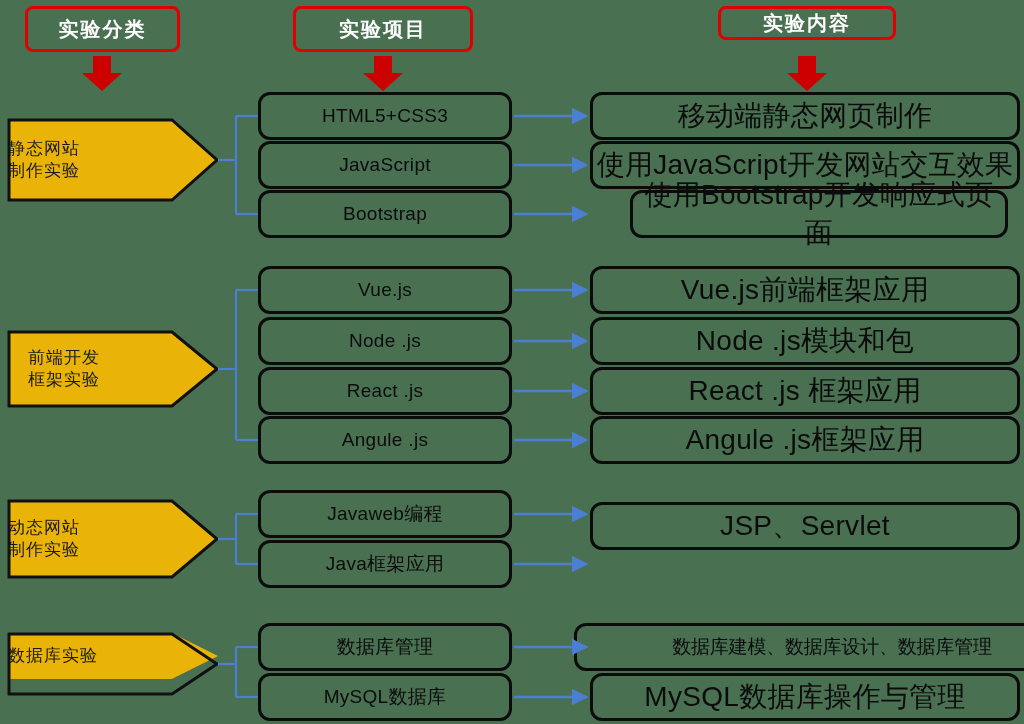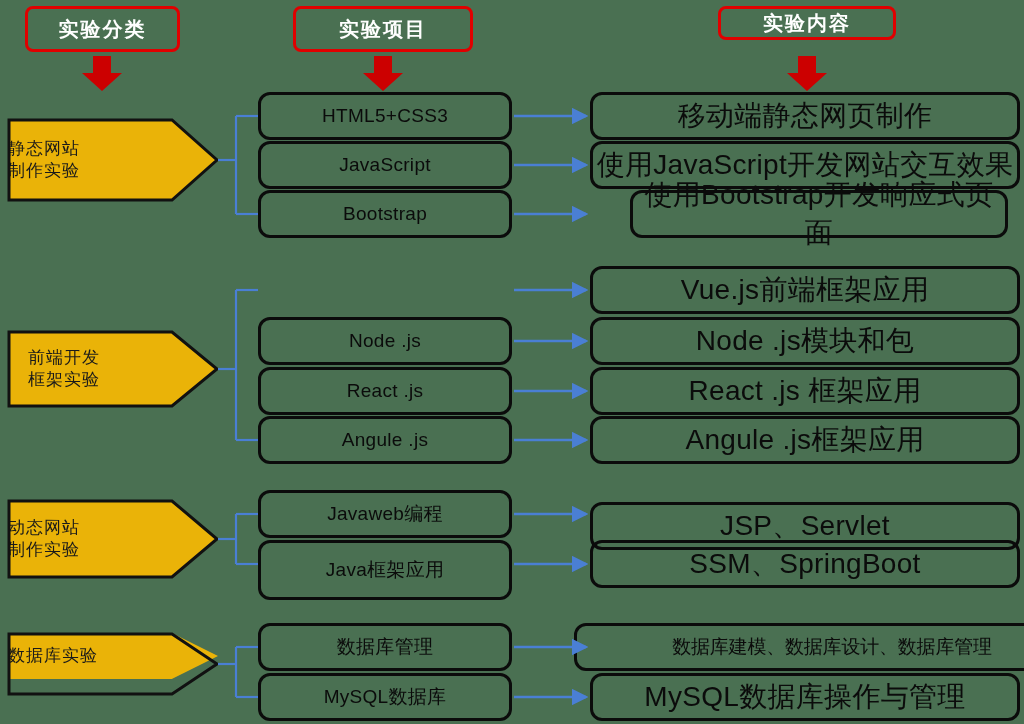--- a/index.html
+++ b/index.html
@@ -154,20 +154,23 @@
   <div class="node-box right-box" style="left:590px; top:92px; width:430px; height:48px;">
     <span>移动端静态网页制作</span>
   </div>
   <div class="node-box right-box" style="left:590px; top:141px; width:430px; height:48px;">
     <span>使用JavaScript开发网站交互效果</span>
   </div>
   <div class="node-box right-box" style="left:590px; top:190px; width:378px; height:48px;margin-left:40px;">
     <span>使用Bootstrap开发响应式页面</span>
   </div>
 
+  <div class="node-box mid-box" style="left:258px; top:266px; width:254px; height:48px;">
+    <span>Vue.js</span>
+  </div>
   <div class="node-box mid-box" style="left:258px; top:317px; width:254px; height:48px;">
     <span>Node .js</span>
   </div>
   <div class="node-box mid-box" style="left:258px; top:367px; width:254px; height:48px;">
     <span>React .js</span>
   </div>
   <div class="node-box mid-box" style="left:258px; top:416px; width:254px; height:48px;">
     <span>Angule .js</span>
   </div>
 
@@ -180,29 +183,26 @@
   <div class="node-box right-box" style="left:590px; top:367px; width:430px; height:48px;">
     <span>React .js 框架应用</span>
   </div>
   <div class="node-box right-box" style="left:590px; top:416px; width:430px; height:48px;">
     <span>Angule .js框架应用</span>
   </div>
 
   <div class="node-box mid-box" style="left:258px; top:490px; width:254px; height:48px;">
     <span>Javaweb编程</span>
   </div>
-  <div class="node-box mid-box" style="left:258px; top:540px; width:254px; height:60px;">
+  <div class="node-box mid-box" style="left:258px; top:540px; width:254px; height:48px;">
     <span>Java框架应用</span>
   </div>
 
   <div class="node-box right-box" style="left:590px; top:502px; width:430px; height:48px;">
     <span>JSP、Servlet</span>
-  </div>
-  <div class="node-box right-box" style="left:590px; top:540px; width:430px; height:48px;">
-    <span>SSM、SpringBoot</span>
   </div>
 
   <div class="node-box mid-box" style="left:258px; top:623px; width:254px; height:48px;">
     <span>数据库管理</span>
   </div>
   <div class="node-box mid-box" style="left:258px; top:673px; width:254px; height:48px;">
     <span>MySQL数据库</span>
   </div>
 
   <div class="node-box right-box tight" style="left:574px; top:623px; width:516px; height:48px;">

